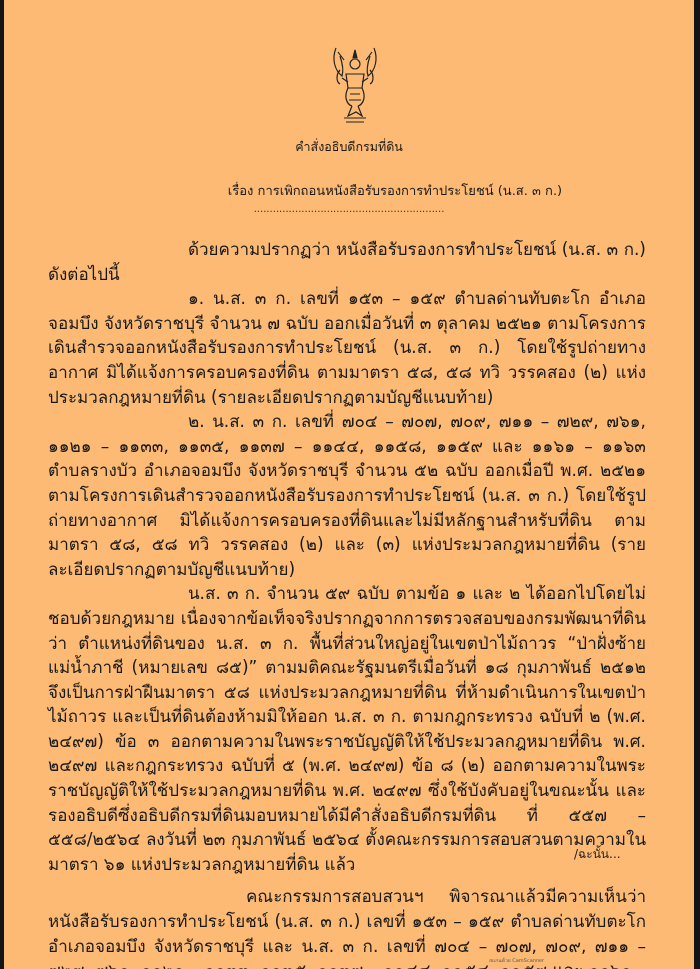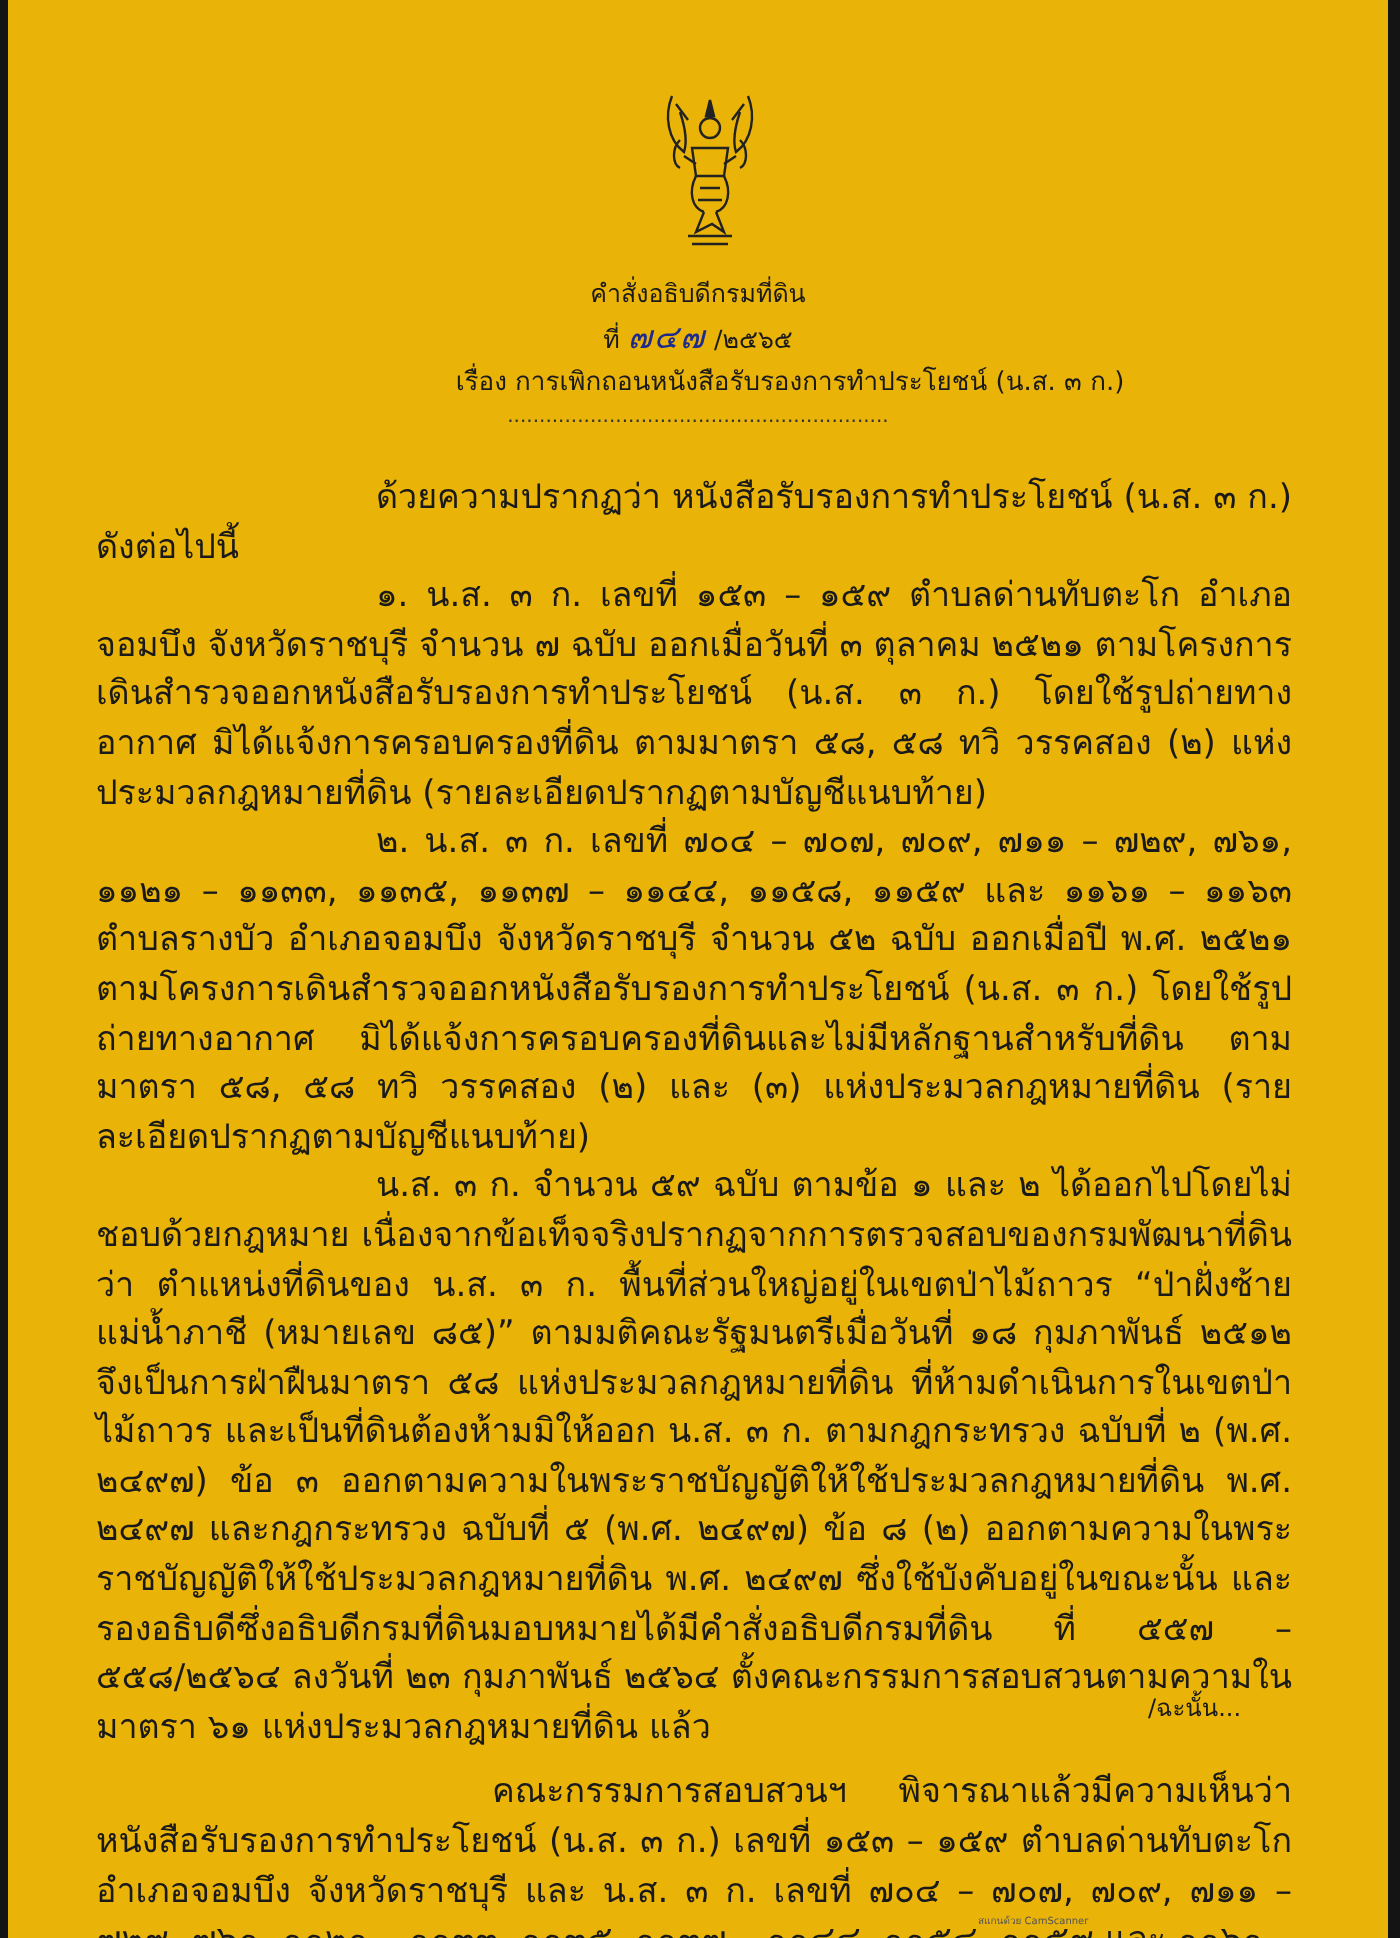--- a/index.html
+++ b/index.html
@@ -4,21 +4,21 @@
 <style>
   html, body { margin:0; padding:0; }
   body {
     width:700px; height:969px; overflow:hidden; position:relative;
     background:#141414;
     font-family:"DejaVu Sans", "Liberation Sans", sans-serif;
     color:#1a1a1a;
   }
   .page {
     position:absolute; left:4px; top:0; width:690px; height:969px;
-    background:#eab308;
+    background:#fdba74;
   }
   .emblem {
     position:absolute; left:326px; top:44px; width:50px; height:86px;
   }
   .center { position:absolute; left:0; width:690px; text-align:center; }
   .title { top:137px; font-size:12.5px; }
   .docno { top:156px; font-size:12.5px; }
   .docno .hand { color:#1e2b8c; font-style:italic; font-size:16px; letter-spacing:1px; }
   .subject { top:180px; font-size:13px;margin-left:46px; }
   .dots { top:203px; font-size:10px; letter-spacing:0; color:#333; }
@@ -47,25 +47,20 @@
       <path d="M18 44 C14 52, 16 60, 22 62 M32 44 C36 52, 34 60, 28 62"></path>
       <path d="M20 50 L30 50 M19 56 L31 56"></path>
       <path d="M22 62 L18 72 L26 68 L32 72 L28 62"></path>
       <path d="M14 74 L36 74 M16 78 L34 78"></path>
       <path d="M10 26 C6 30, 6 38, 10 40 M40 26 C44 30, 44 38, 40 40"></path>
     </g>
   </svg>
 
   <div class="center title">คำสั่งอธิบดีกรมที่ดิน</div>
 
-  <div class="center docno">
-    <span>ที่</span>
-    <span class="hand">๗๔๗</span>
-    <span>/๒๕๖๕</span>
-  </div>
 
   <div class="center subject">เรื่อง การเพิกถอนหนังสือรับรองการทำประโยชน์ (น.ส. ๓ ก.)</div>
   <div class="center dots">............................................................</div>
 
   <div class="body-text" style="top:237px;">
     <p class="indent">ด้วยความปรากฏว่า หนังสือรับรองการทำประโยชน์ (น.ส. ๓ ก.) ดังต่อไปนี้</p>
     <p class="indent">๑. น.ส. ๓ ก. เลขที่ ๑๕๓ – ๑๕๙ ตำบลด่านทับตะโก อำเภอจอมบึง จังหวัดราชบุรี จำนวน ๗ ฉบับ ออกเมื่อวันที่ ๓ ตุลาคม ๒๕๒๑ ตามโครงการเดินสำรวจออกหนังสือรับรองการทำประโยชน์ (น.ส. ๓ ก.) โดยใช้รูปถ่ายทางอากาศ มิได้แจ้งการครอบครองที่ดิน ตามมาตรา ๕๘, ๕๘ ทวิ วรรคสอง (๒) แห่งประมวลกฎหมายที่ดิน (รายละเอียดปรากฏตามบัญชีแนบท้าย)</p>
     <p class="indent">๒. น.ส. ๓ ก. เลขที่ ๗๐๔ – ๗๐๗, ๗๐๙, ๗๑๑ – ๗๒๙, ๗๖๑, ๑๑๒๑ – ๑๑๓๓, ๑๑๓๕, ๑๑๓๗ – ๑๑๔๔, ๑๑๕๘, ๑๑๕๙ และ ๑๑๖๑ – ๑๑๖๓ ตำบลรางบัว อำเภอจอมบึง จังหวัดราชบุรี จำนวน ๕๒ ฉบับ ออกเมื่อปี พ.ศ. ๒๕๒๑ ตามโครงการเดินสำรวจออกหนังสือรับรองการทำประโยชน์ (น.ส. ๓ ก.) โดยใช้รูปถ่ายทางอากาศ มิได้แจ้งการครอบครองที่ดินและไม่มีหลักฐานสำหรับที่ดิน ตามมาตรา ๕๘, ๕๘ ทวิ วรรคสอง (๒) และ (๓) แห่งประมวลกฎหมายที่ดิน (รายละเอียดปรากฏตามบัญชีแนบท้าย)</p>
     <p class="indent">น.ส. ๓ ก. จำนวน ๕๙ ฉบับ ตามข้อ ๑ และ ๒ ได้ออกไปโดยไม่ชอบด้วยกฎหมาย เนื่องจากข้อเท็จจริงปรากฏจากการตรวจสอบของกรมพัฒนาที่ดินว่า ตำแหน่งที่ดินของ น.ส. ๓ ก. พื้นที่ส่วนใหญ่อยู่ในเขตป่าไม้ถาวร “ป่าฝั่งซ้ายแม่น้ำภาชี (หมายเลข ๘๕)” ตามมติคณะรัฐมนตรีเมื่อวันที่ ๑๘ กุมภาพันธ์ ๒๕๑๒ จึงเป็นการฝ่าฝืนมาตรา ๕๘ แห่งประมวลกฎหมายที่ดิน ที่ห้ามดำเนินการในเขตป่าไม้ถาวร และเป็นที่ดินต้องห้ามมิให้ออก น.ส. ๓ ก. ตามกฎกระทรวง ฉบับที่ ๒ (พ.ศ. ๒๔๙๗) ข้อ ๓ ออกตามความในพระราชบัญญัติให้ใช้ประมวลกฎหมายที่ดิน พ.ศ. ๒๔๙๗ และกฎกระทรวง ฉบับที่ ๕ (พ.ศ. ๒๔๙๗) ข้อ ๘ (๒) ออกตามความในพระราชบัญญัติให้ใช้ประมวลกฎหมายที่ดิน พ.ศ. ๒๔๙๗ ซึ่งใช้บังคับอยู่ในขณะนั้น และรองอธิบดีซึ่งอธิบดีกรมที่ดินมอบหมายได้มีคำสั่งอธิบดีกรมที่ดิน ที่ ๕๕๗ – ๕๕๘/๒๕๖๔ ลงวันที่ ๒๓ กุมภาพันธ์ ๒๕๖๔ ตั้งคณะกรรมการสอบสวนตามความในมาตรา ๖๑ แห่งประมวลกฎหมายที่ดิน แล้ว</p>
     <div class="gap"></div>

